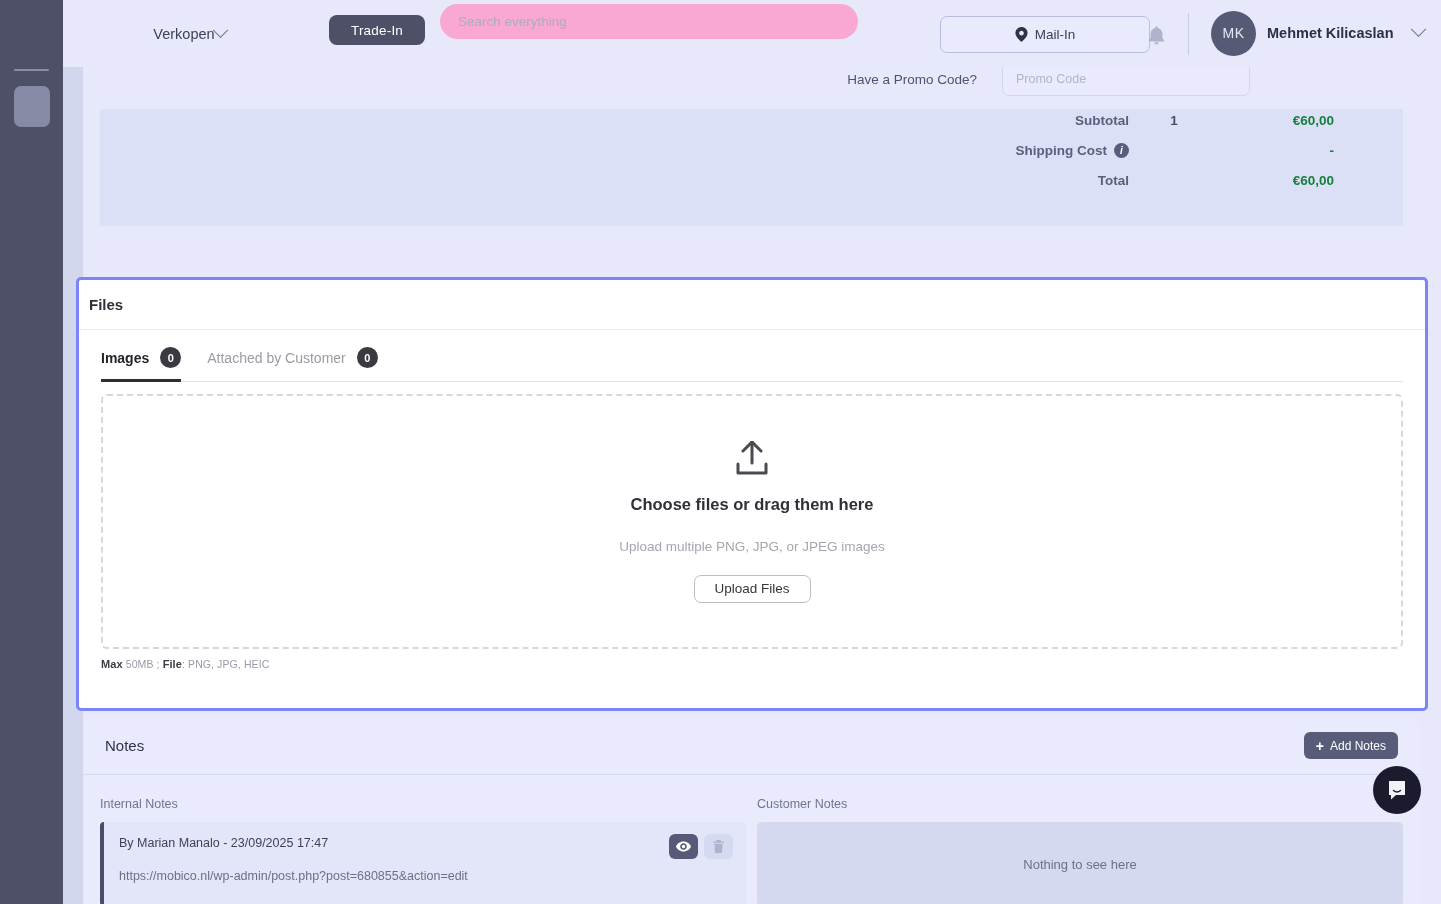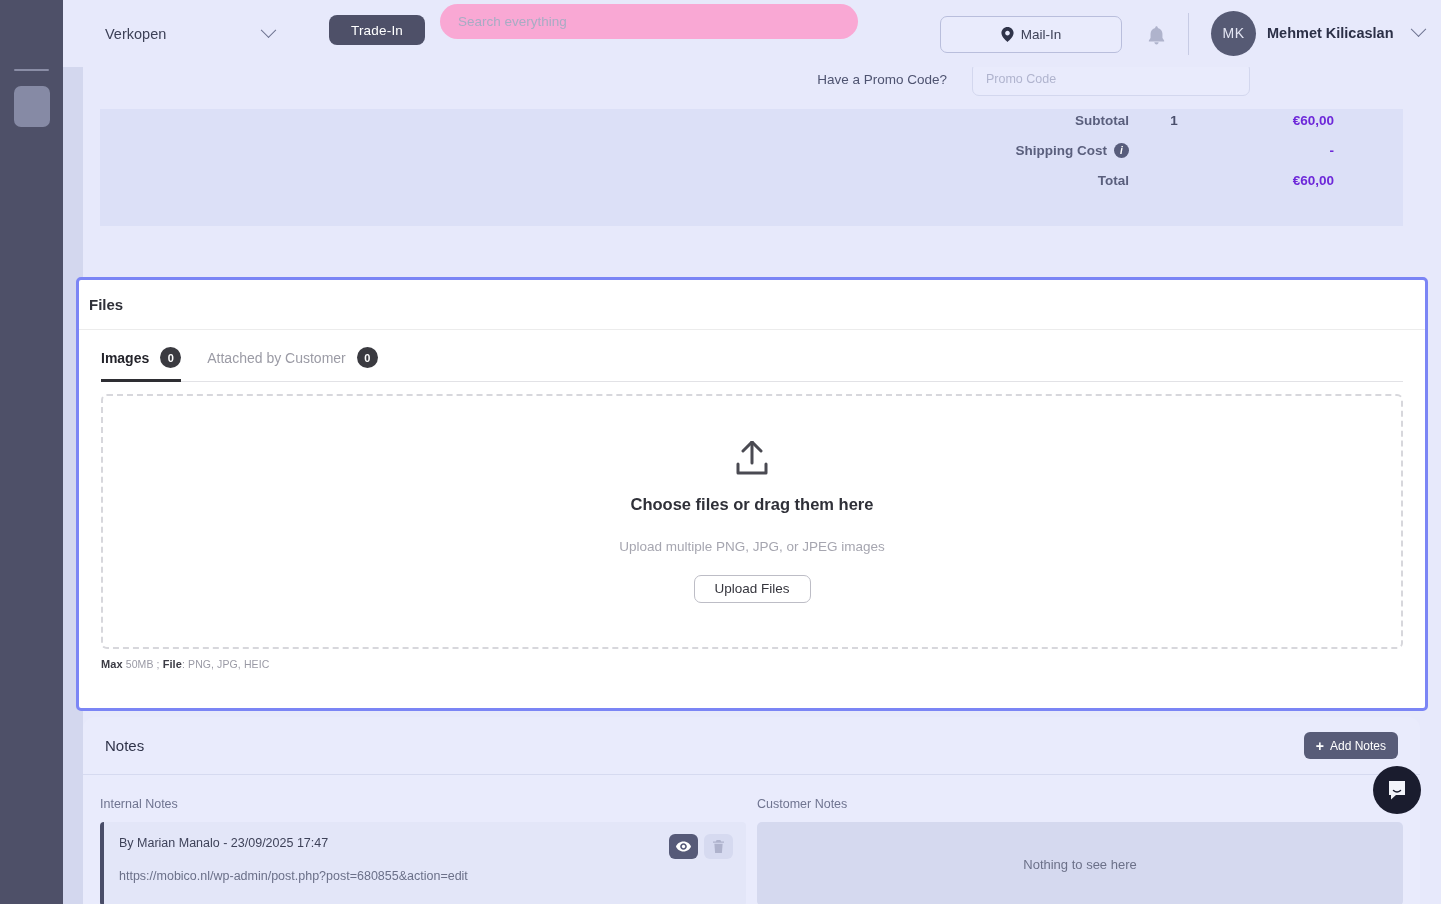--- a/index.html
+++ b/index.html
@@ -30,21 +30,21 @@
   }
 
   
   .topbar {
     position: absolute; left: 63px; top: 0; width: 1378px; height: 67px;
     background: #E7E9FB; z-index: 40;
     display: flex; align-items: center;
   }
   .seller-select {
     position: absolute; left: 34px; top: 16px; width: 185px; height: 36px;
-    display: flex; align-items: center; justify-content: space-between;
+    display: flex; align-items: center; justify-content: center;
     padding: 0 8px; cursor: pointer;
   }
   .seller-label { font-size: 14.5px; color: #3D4157; }
   .chev {
     width: 11px; height: 11px; border-right: 1.8px solid #6E7390;
     border-bottom: 1.8px solid #6E7390; transform: rotate(45deg) translate(-3px,-3px);
   }
   .trade-btn {
     position: absolute; left: 266px; top: 15px; width: 96px; height: 30px;
     background: #4E5068; color: #FFF; border: none; border-radius: 8px;
@@ -55,21 +55,21 @@
     position: absolute; left: 377px; top: 4px; width: 418px; height: 35px;
     background: #f9a8d4; border-radius: 18px;
     display: flex; align-items: center; padding: 0 18px;
   }
   .search-input {
     border: none; background: transparent; outline: none; width: 100%;
     font-size: 13.5px; font-family: inherit; color: #5C6180;
   }
   .search-input::placeholder { color: #A8ACC4; }
   .mailin-btn {
-    position: absolute; left: 877px; top: 16px; width: 182px; height: 37px;
+    position: absolute; left: 877px; top: 16px; width: 210px; height: 37px;
     background: #E9EBFC; border: 1.3px solid #B9BEDC; border-radius: 7px;
     display: flex; align-items: center; justify-content: center; gap: 7px;
     font-size: 13.5px; color: #3D4157; cursor: pointer; font-family: inherit;
   }
   .bell-btn {
     position: absolute; left: 1076px; top: 18px; width: 34px; height: 34px;
     display: flex; align-items: center; justify-content: center; cursor: pointer;
     background: none; border: none;
   }
   .vsep {
@@ -91,40 +91,40 @@
   .summary-card {
     position: absolute; left: 83px; top: -60px; width: 1337px; height: 320px;
     background: #E7E9FB; border-radius: 12px; overflow: hidden;
   }
   .promo-row {
     position: absolute; right: 170px; top: 122px;
     display: flex; align-items: center; gap: 25px;
   }
   .promo-label { font-size: 13.5px; color: #4E5370; }
   .promo-input {
-    width: 278px; height: 34px; border: 1.2px solid #D3D7EE; border-radius: 7px;
+    width: 248px; height: 34px; border: 1.2px solid #D3D7EE; border-radius: 7px;
     background: #E9EBFC; padding: 0 13px; font-size: 12.5px; font-family: inherit;
     color: #5C6180; outline: none;
   }
   .promo-input::placeholder { color: #B0B4CE; }
   .totals {
     position: absolute; left: 17px; top: 169px; width: 1303px; height: 117px;
     background: #DCE0F7;
   }
   .totals-grid {
     position: absolute; right: 69px; top: 4px; width: 430px;
     display: grid; grid-template-columns: 1fr 90px 115px; row-gap: 15px;
     align-items: center;
   }
   .t-label {
     text-align: right; font-size: 13.5px; font-weight: bold; color: #5A5F7D;
     display: flex; align-items: center; justify-content: flex-end; gap: 7px;
   }
   .t-qty { text-align: center; font-size: 13.5px; font-weight: bold; color: #4A4F6C; }
-  .t-val { text-align: right; font-size: 13.5px; font-weight: bold; color: #6d28d9; }
+  .t-val { text-align: right; font-size: 13.5px; font-weight: bold; color: #15803d; }
   .info-dot {
     width: 15px; height: 15px; border-radius: 50%; background: #585D7C; color: #FFF;
     font-size: 10px; font-weight: bold; display: inline-flex;
     align-items: center; justify-content: center; font-style: italic; cursor: pointer;
   }
 
   
   .files-panel {
     position: absolute; left: 76px; top: 277px; width: 1352px; height: 434px;
     background: #FFF; border: 3px solid #7B85F5; border-radius: 5px;

